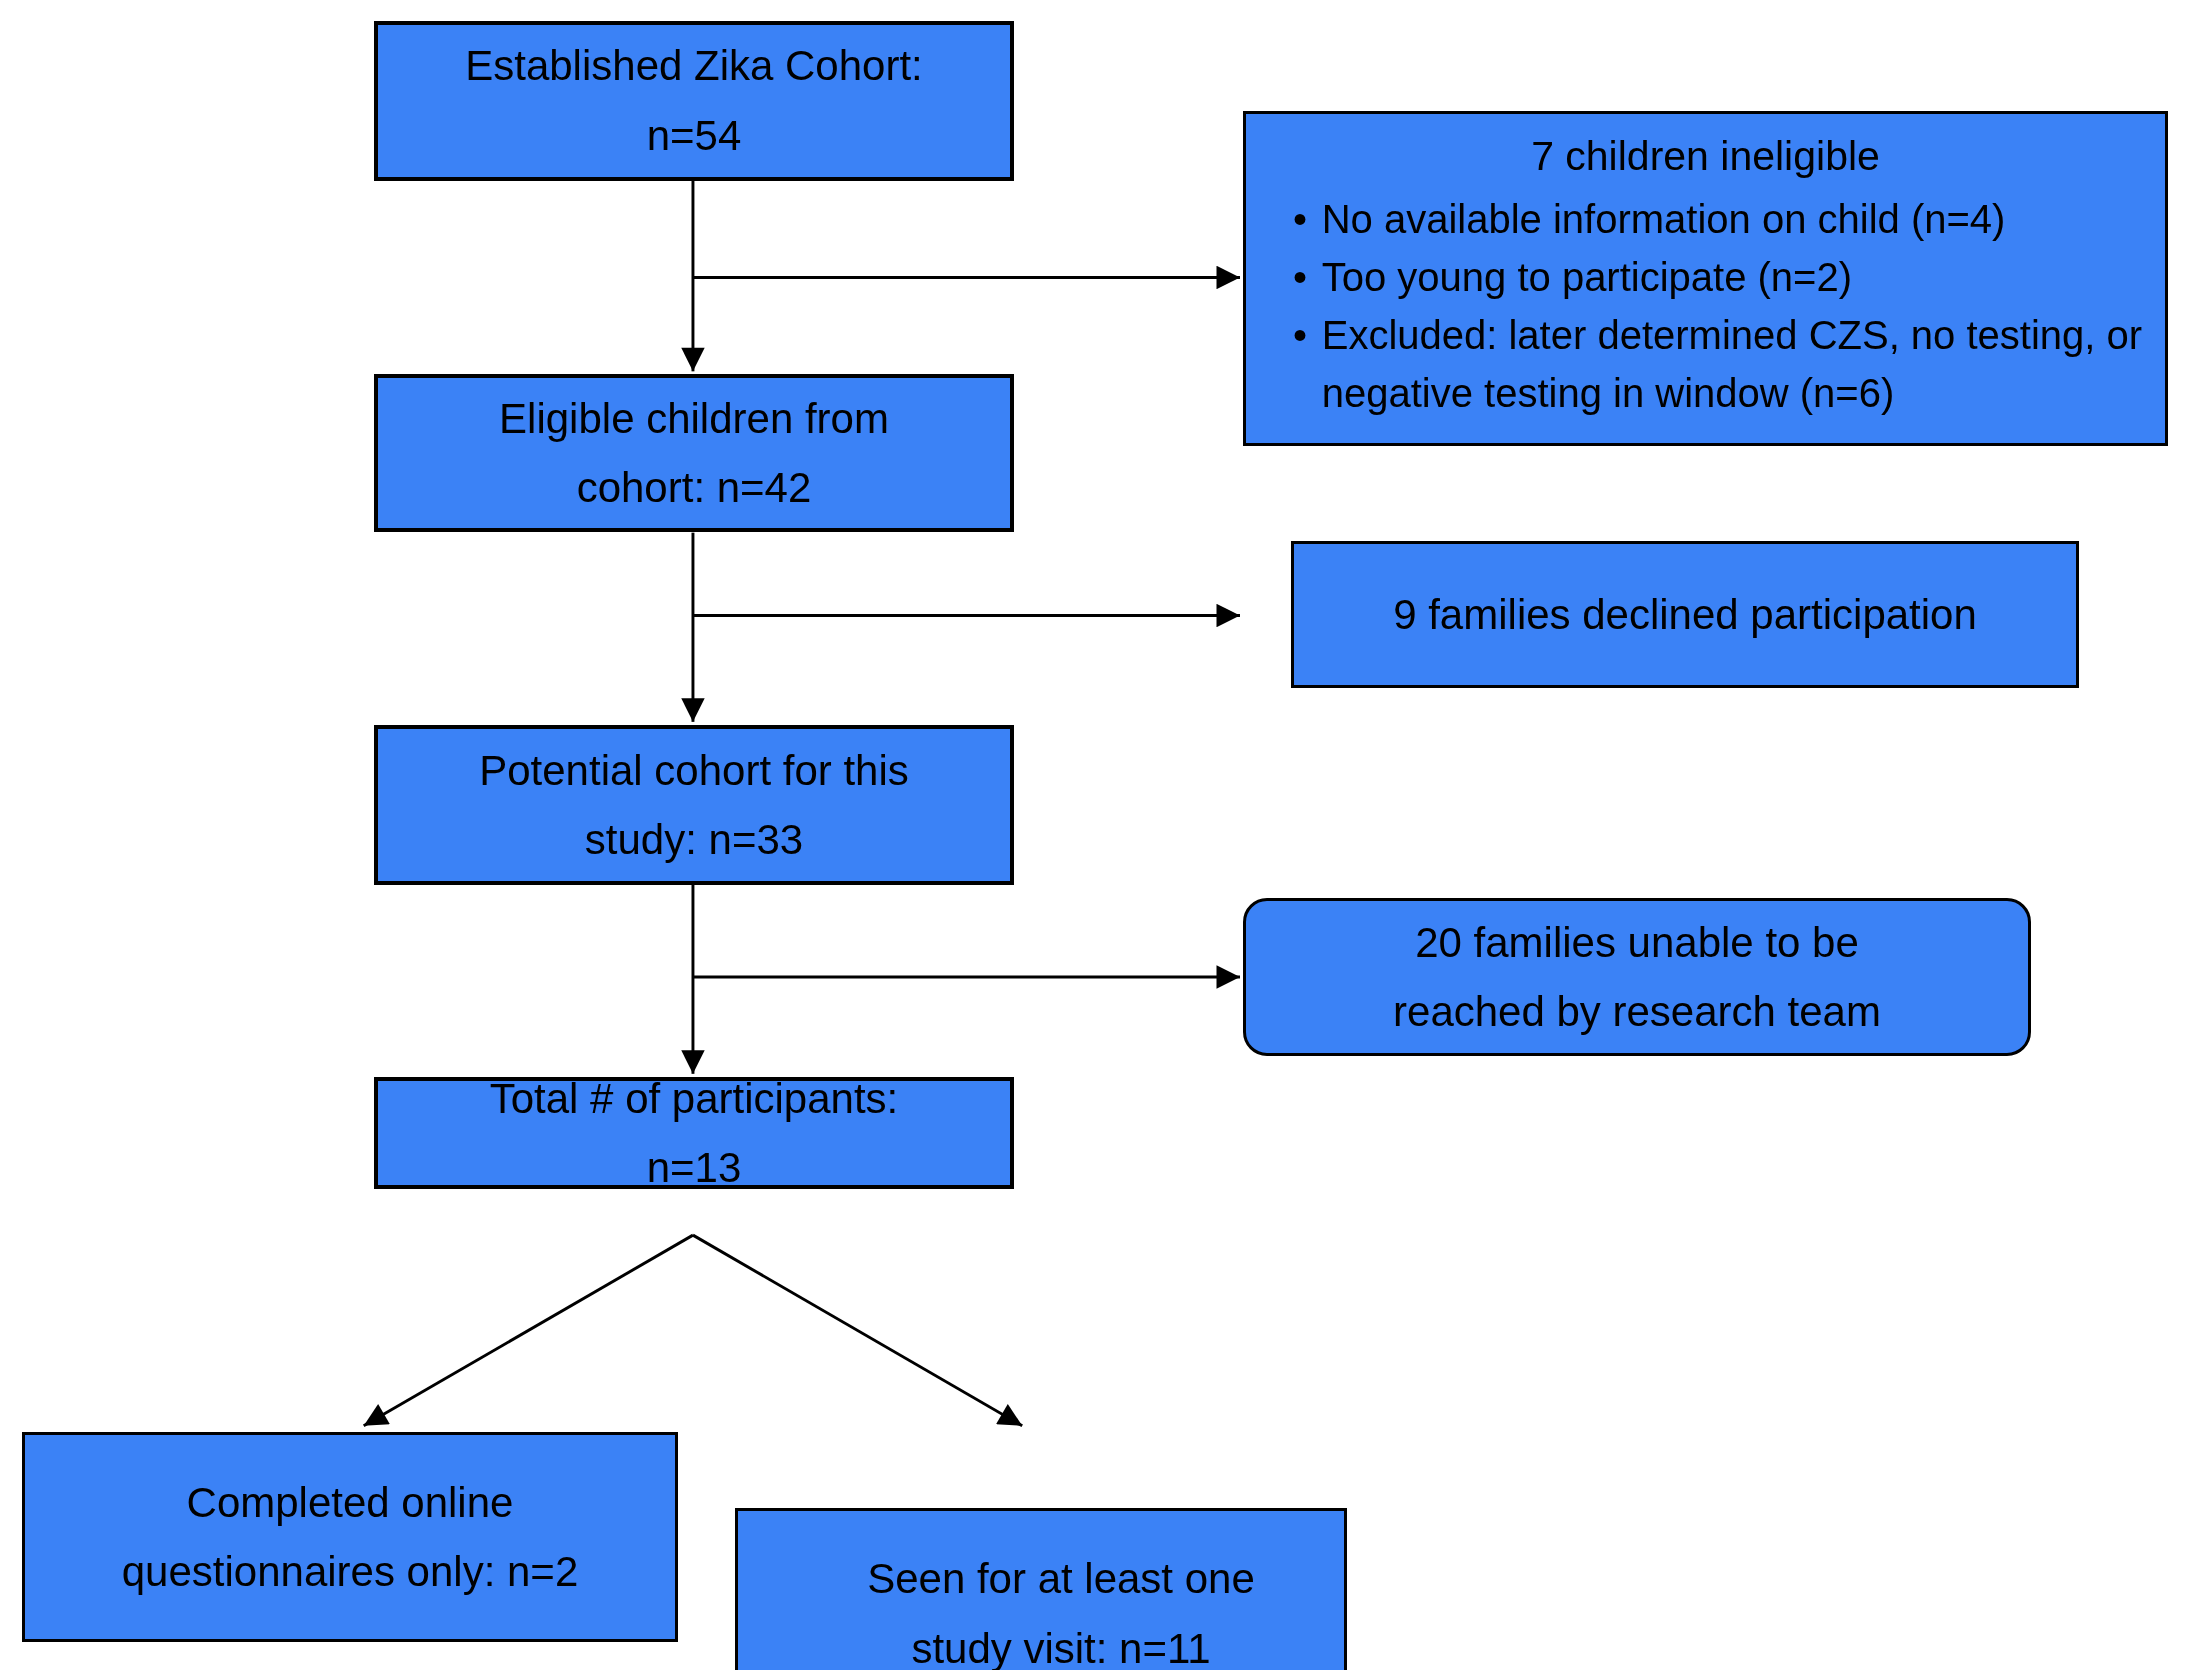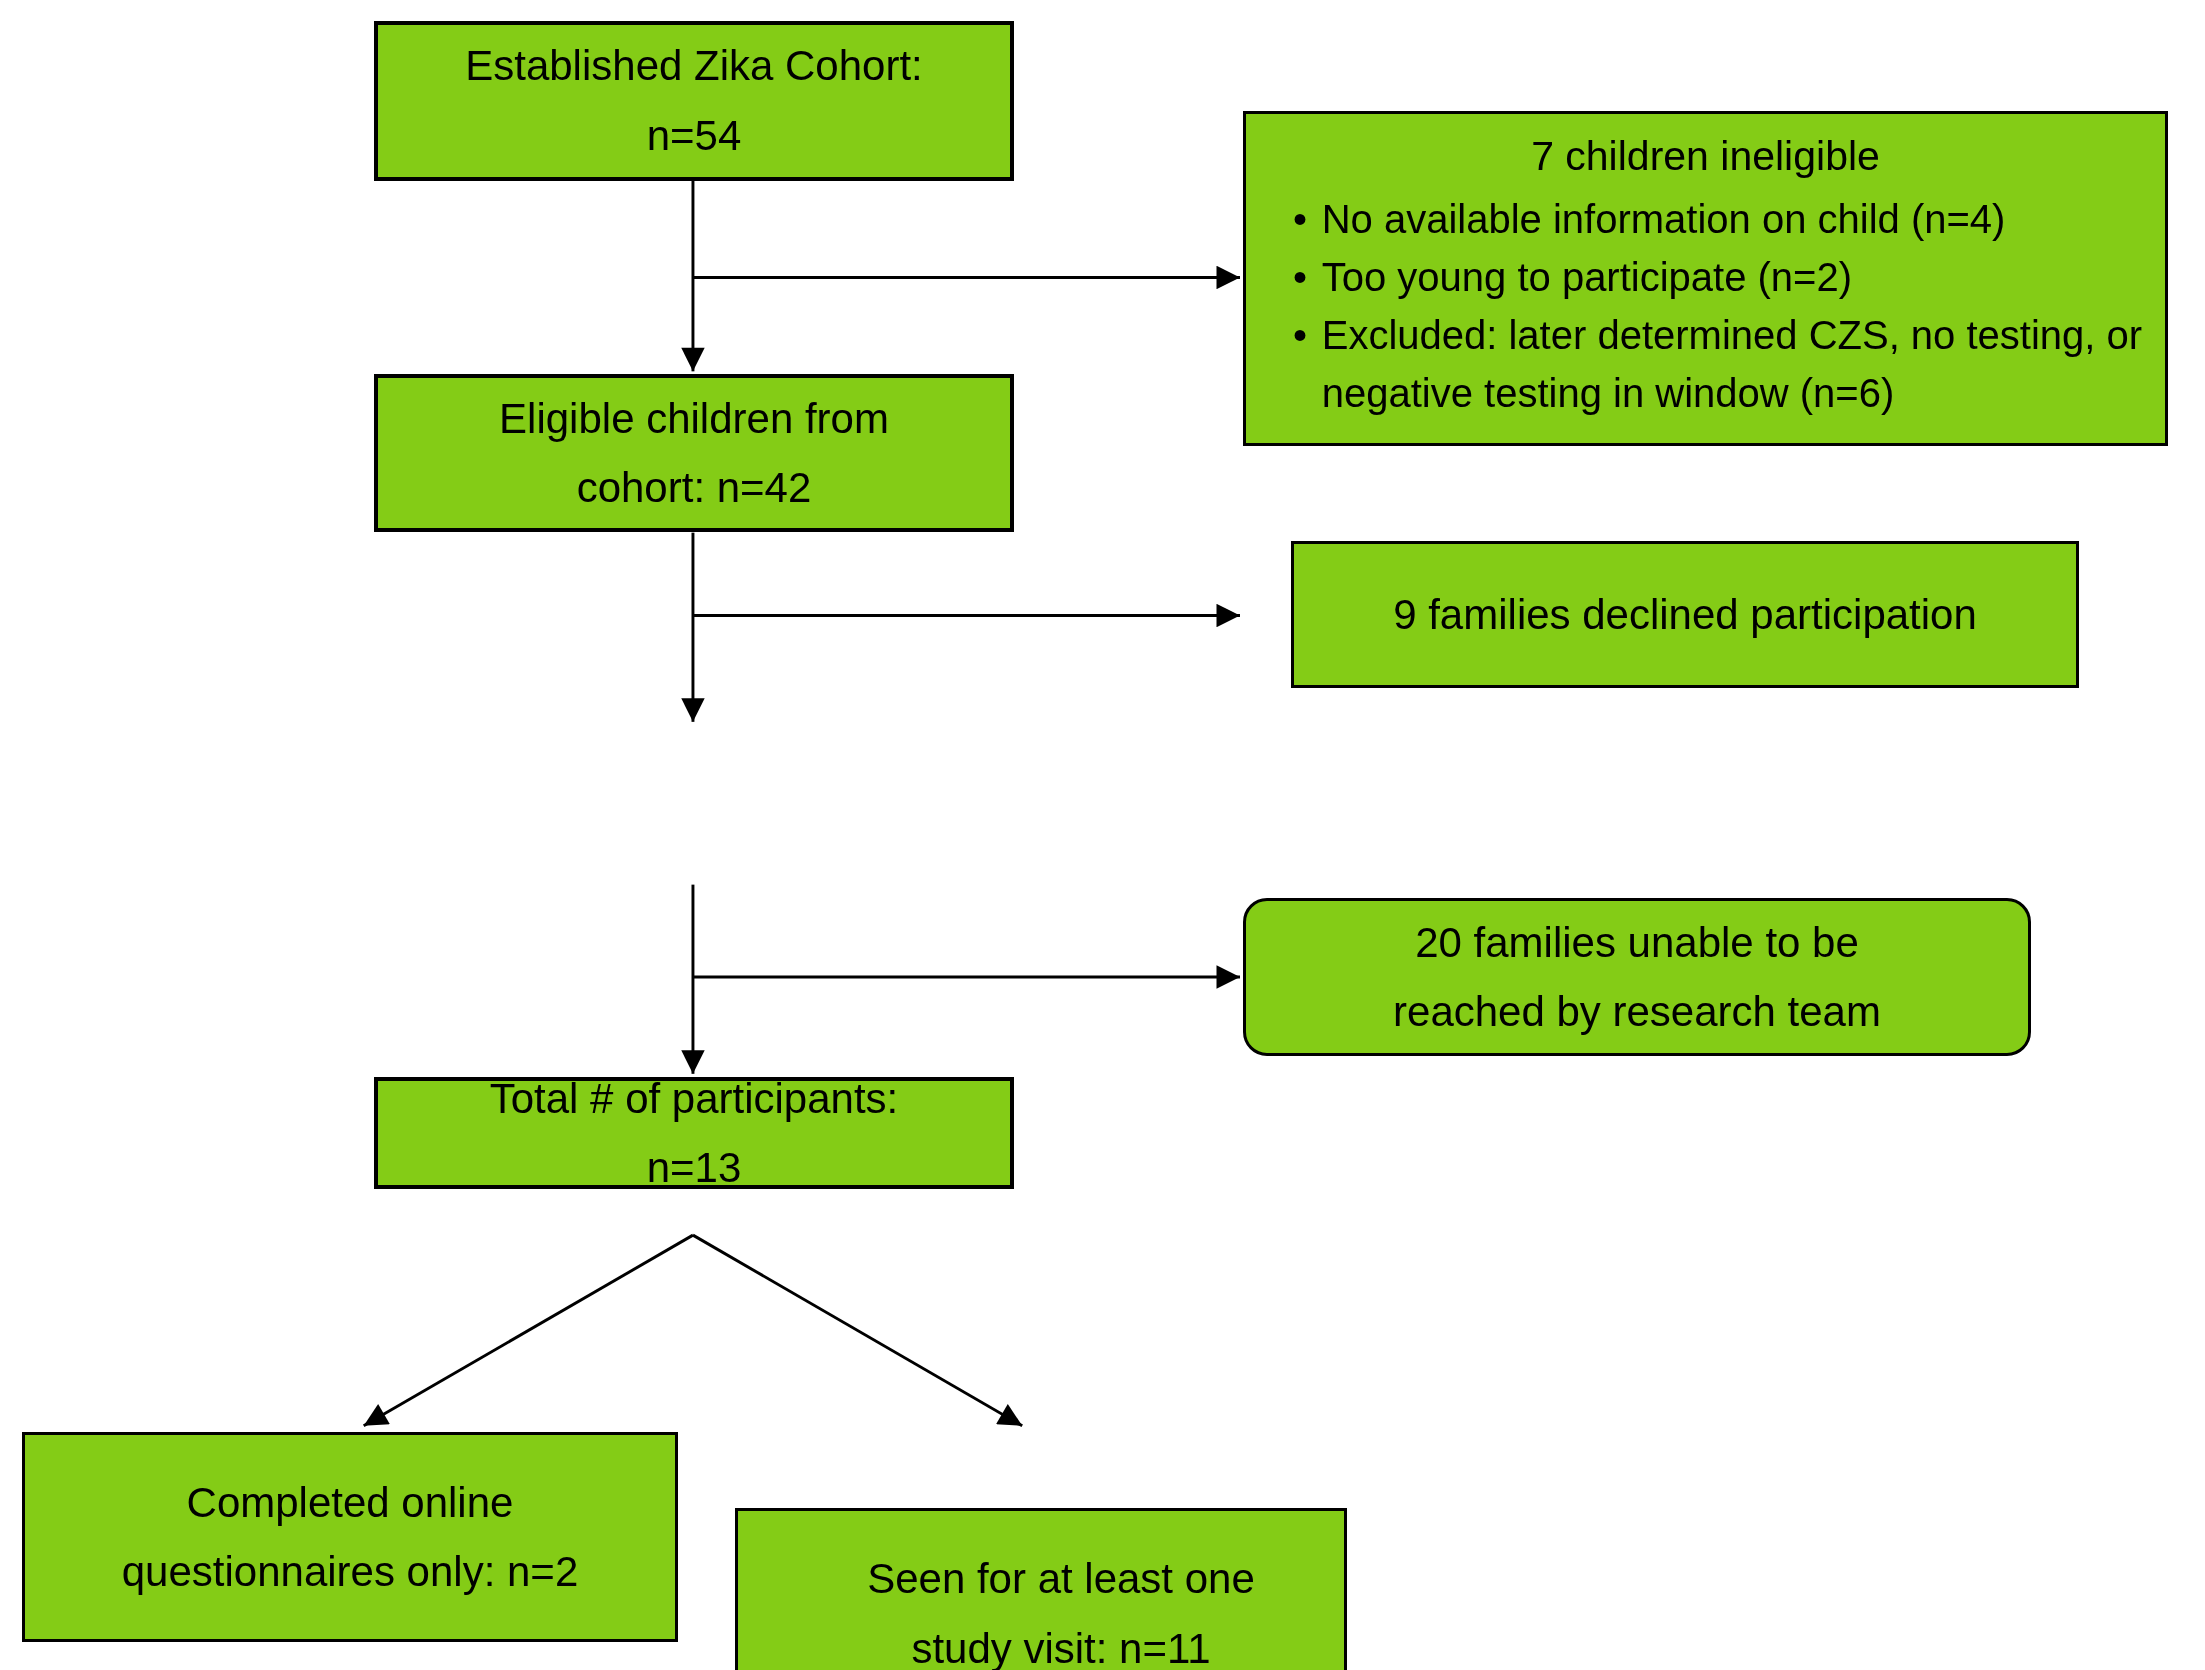--- a/index.html
+++ b/index.html
@@ -22,21 +22,21 @@
     top: 0;
     pointer-events: none;
   }
   .connectors line {
     stroke: #000000;
     stroke-width: 4;
   }
   .box {
     position: absolute;
     box-sizing: border-box;
-    background: #84cc16;
+    background: #3b82f6;
     border: 4.4px solid #000000;
     display: flex;
     align-items: center;
     justify-content: center;
     text-align: center;
   }
   .box .txt {
     white-space: pre-line;
     font-size: 42px;
     line-height: 1.65;
@@ -126,20 +126,24 @@
 
   <div class="box b-eligible">
     <div class="txt">Eligible children from
 cohort: n=42</div>
   </div>
 
   <div class="box side b-declined">
     <div class="txt">9 families declined participation</div>
   </div>
 
+  <div class="box b-potential">
+    <div class="txt">Potential cohort for this
+study: n=33</div>
+  </div>
 
   <div class="box side b-unreached">
     <div class="txt">20 families unable to be
 reached by research team</div>
   </div>
 
   <div class="box b-total">
     <div class="txt">Total # of participants:
 n=13</div>
   </div>

